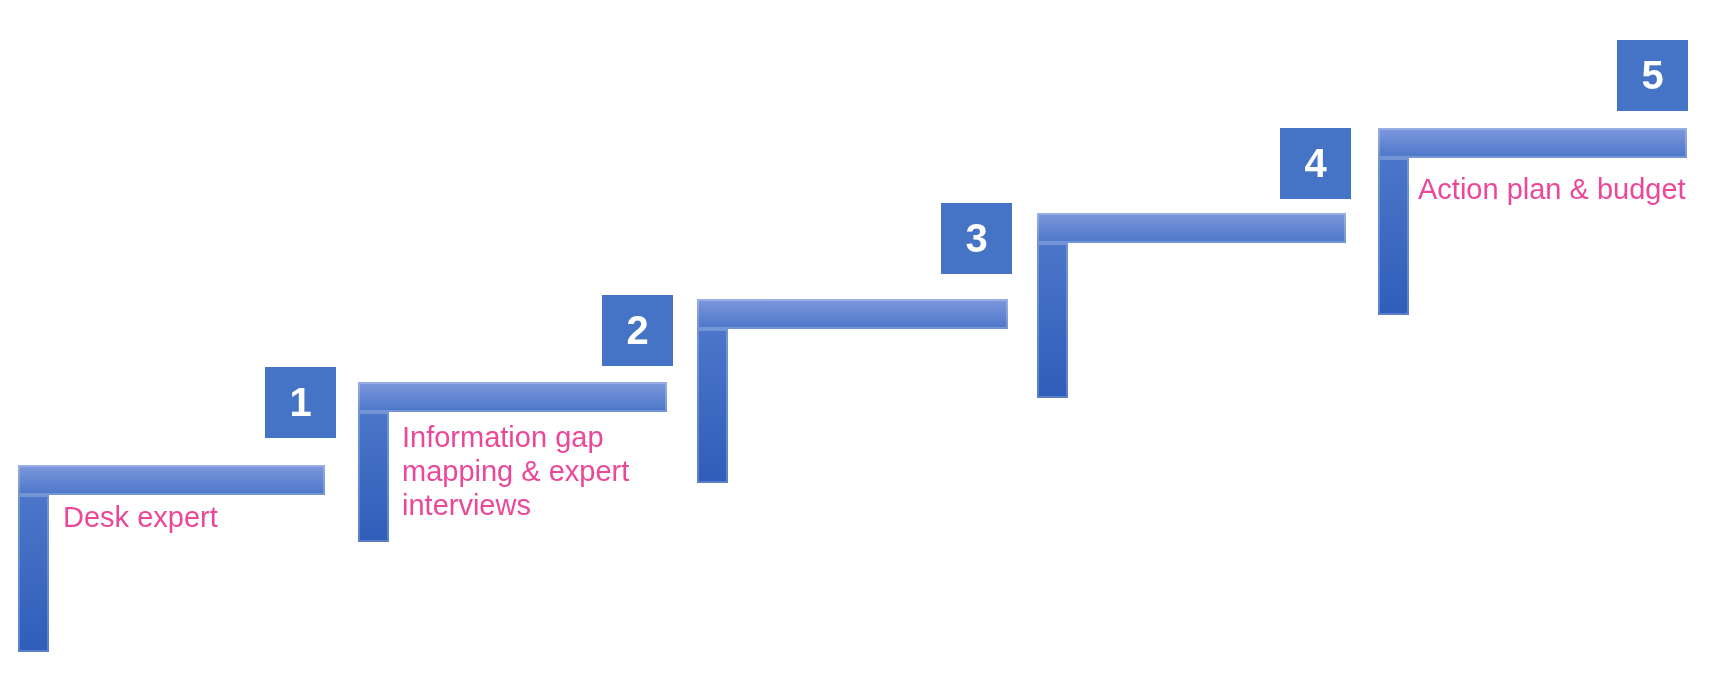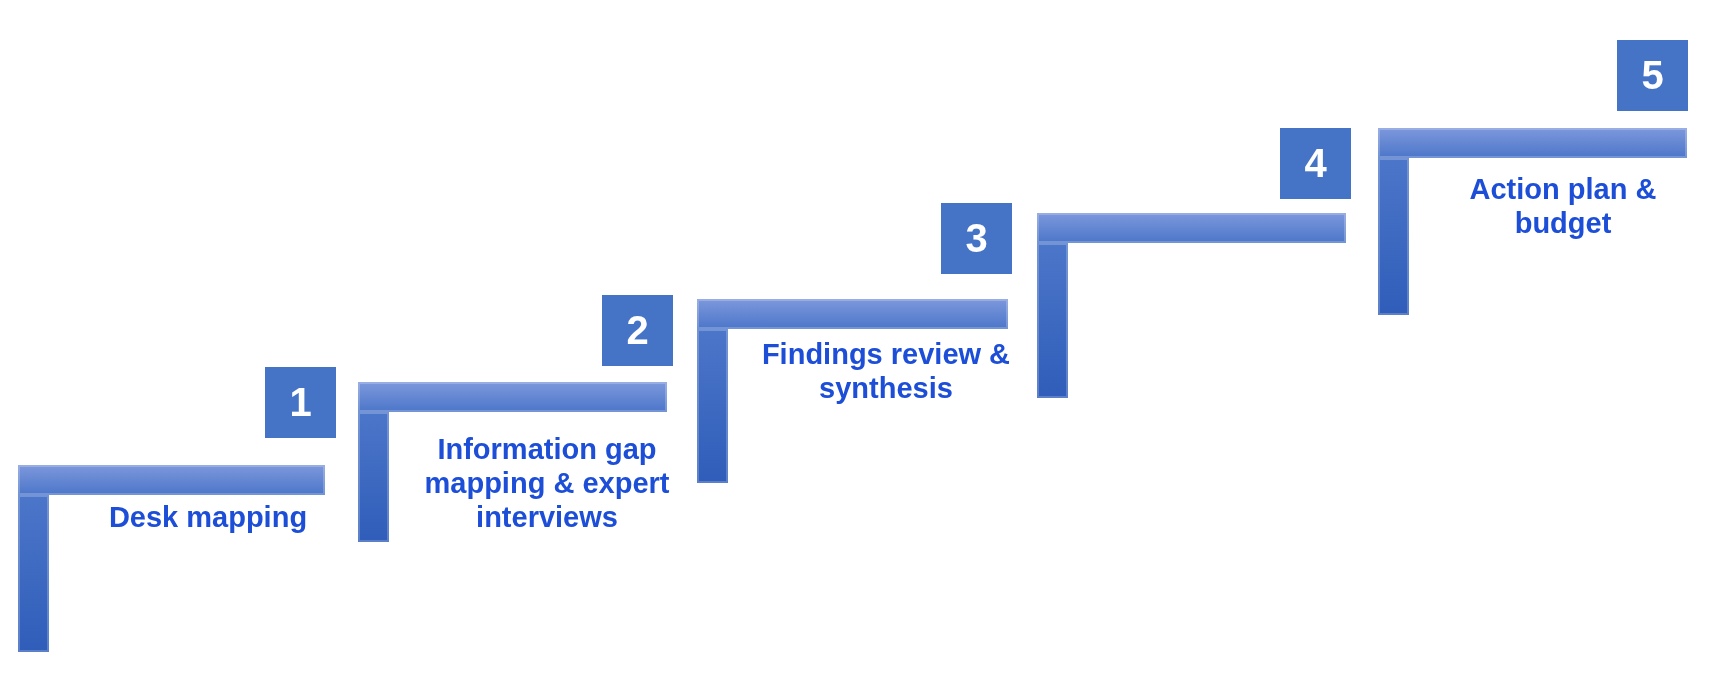--- a/index.html
+++ b/index.html
@@ -36,48 +36,47 @@
     color: #ffffff;
     font-size: 40px;
     font-weight: bold;
     display: flex;
     align-items: center;
     justify-content: center;
   }
   .step-label {
     position: absolute;
     width: 290px;
-    color: #1d4ed8;
+    color: #ec4899;
     font-size: 29px;
-    font-weight: bold;
+    font-weight: normal;
     line-height: 34px;
-    text-align: center;
+    text-align: left;
   }
 </style>
 </head>
 <body>
 
 <div id="canvas">
     <div class="step">
       <div class="step-vbar" style="left: 18px; top: 495px; height: 157px; width: 31px;"></div>
       <div class="step-hbar" style="left: 18px; top: 465px; width: 307px;"></div>
       <div class="step-num" style="left: 265px; top: 367px;">1</div>
-      <div class="step-label" style="left: 63px; top: 500px;">Desk mapping</div>
+      <div class="step-label" style="left: 63px; top: 500px;">Desk expert</div>
     </div>
     <div class="step">
       <div class="step-vbar" style="left: 358px; top: 412px; height: 130px; width: 31px;"></div>
       <div class="step-hbar" style="left: 358px; top: 382px; width: 309px;"></div>
       <div class="step-num" style="left: 602px; top: 295px;">2</div>
-      <div class="step-label" style="left: 402px; top: 420px; margin-top: 12px;">Information gap mapping &amp; expert interviews</div>
+      <div class="step-label" style="left: 402px; top: 420px;">Information gap mapping &amp; expert interviews</div>
     </div>
     <div class="step">
       <div class="step-vbar" style="left: 697px; top: 329px; height: 154px; width: 31px;"></div>
       <div class="step-hbar" style="left: 697px; top: 299px; width: 311px;"></div>
       <div class="step-num" style="left: 941px; top: 203px;">3</div>
-      <div class="step-label" style="left: 741px; top: 337px;">Findings review &amp; synthesis</div>
     </div>
     <div class="step">
       <div class="step-vbar" style="left: 1037px; top: 243px; height: 155px; width: 31px;"></div>
       <div class="step-hbar" style="left: 1037px; top: 213px; width: 309px;"></div>
       <div class="step-num" style="left: 1280px; top: 128px;">4</div>
     </div>
     <div class="step">
       <div class="step-vbar" style="left: 1378px; top: 158px; height: 157px; width: 31px;"></div>
       <div class="step-hbar" style="left: 1378px; top: 128px; width: 309px;"></div>
       <div class="step-num" style="left: 1617px; top: 40px;">5</div>

